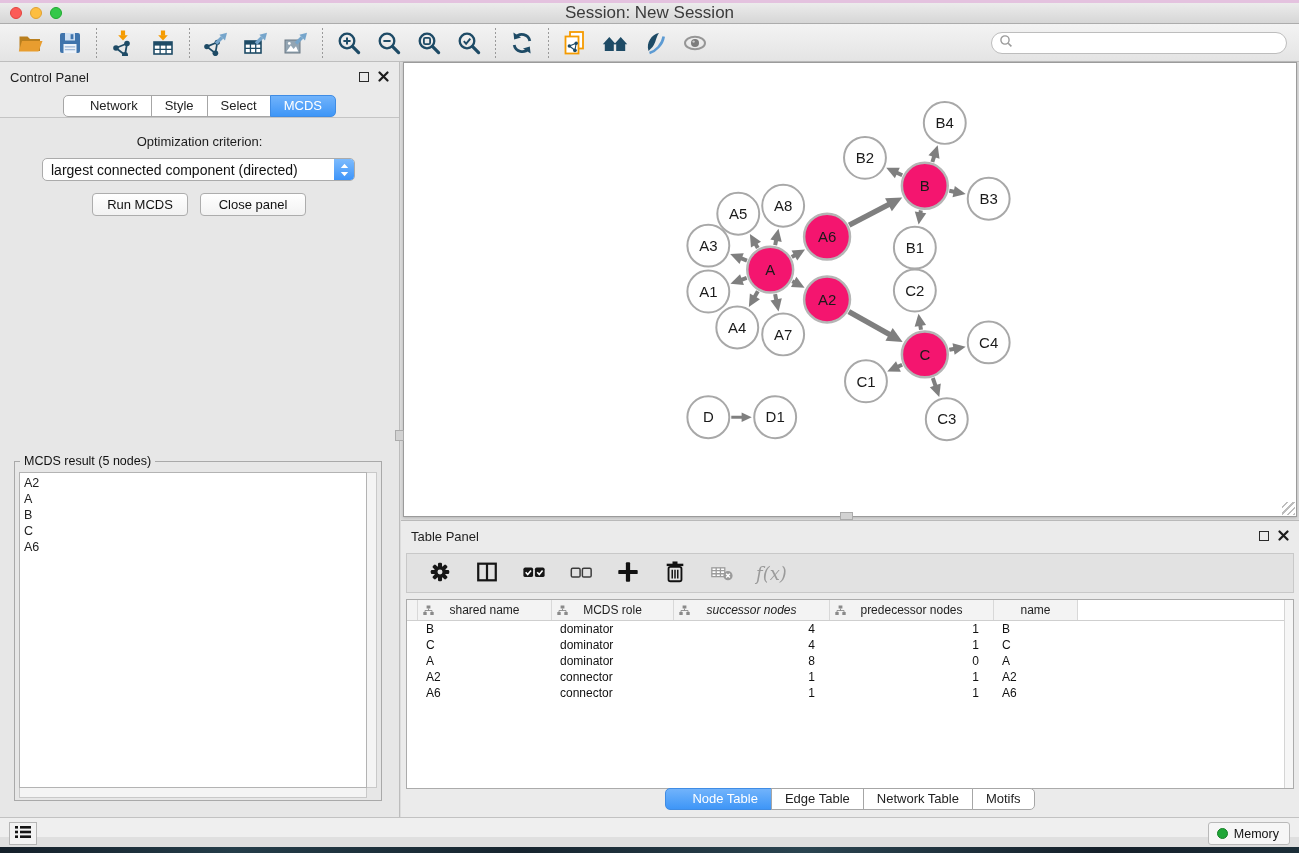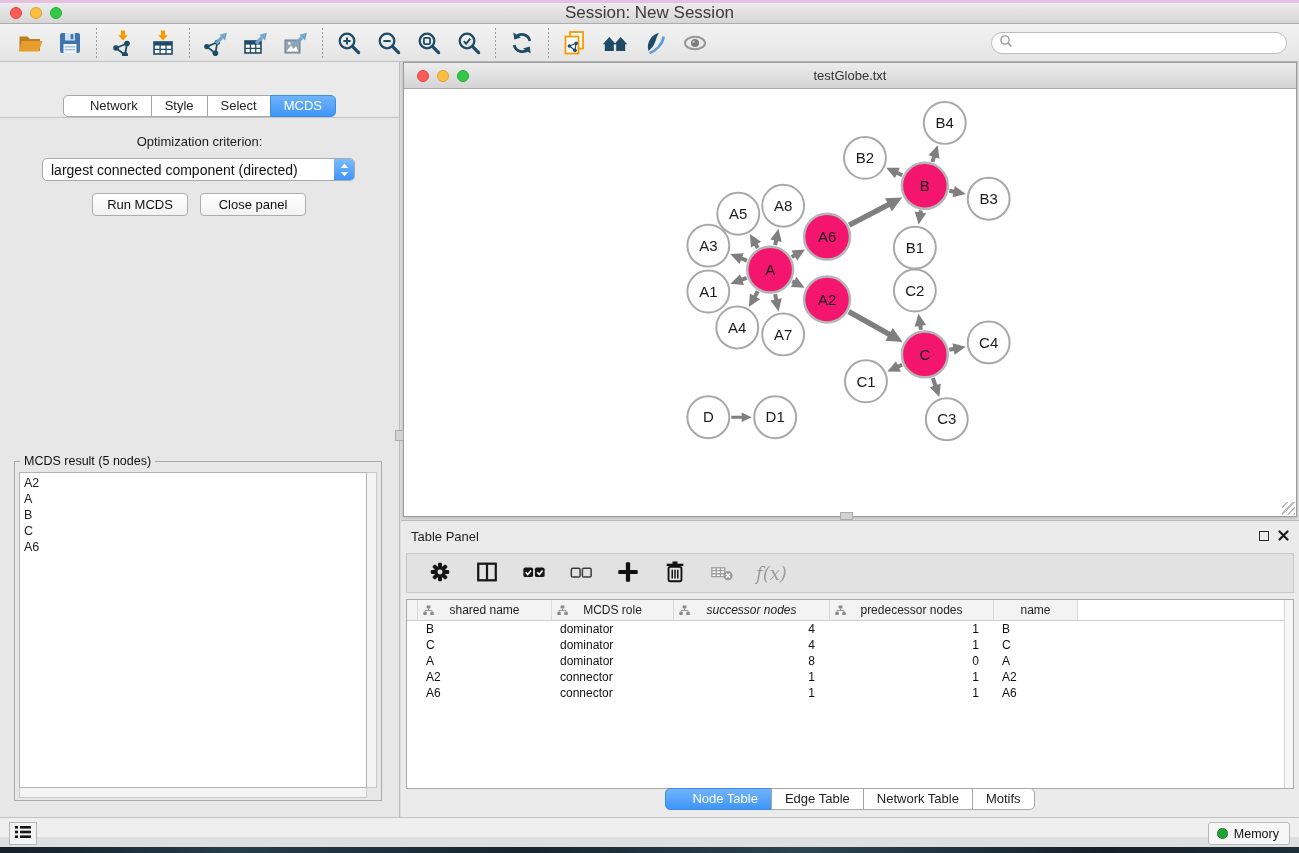--- a/index.html
+++ b/index.html
@@ -299,20 +299,31 @@
             <line x1="9.2" y1="9.2" x2="12.4" y2="12.4" stroke="#9A9A9A" stroke-width="1.6"></line>
           </svg>
       </span>
       <input placeholder="" style="">
     </div>
   </div>
 
   <div class="main">
 
     <section class="control-panel">
+      <div class="panel-header">
+        <span class="ph-title">Control Panel</span>
+        <span class="ph-icons">
+          <span class="float-ic"></span>
+          <span class="close-ic">
+            <svg width="11" height="11" viewBox="0 0 11 11">
+                <path d="M1.5 1.5 L9.5 9.5 M9.5 1.5 L1.5 9.5" stroke="#1C1C1C" stroke-width="2.2" stroke-linecap="round"></path>
+              </svg>
+          </span>
+        </span>
+      </div>
       <div class="cp-tabs" id="cp-tabs">
           <span class="tab-seg">Network</span>
           <span class="tab-seg">Style</span>
           <span class="tab-seg">Select</span>
           <span class="tab-seg sel">MCDS</span>
         </div>
       <div class="cp-content">
         <div class="opt-label">Optimization criterion:</div>
         <div class="dropdown">
           <span class="dd-value">largest connected component (directed)</span>
@@ -337,28 +348,20 @@
               <div class="result-item">C</div>
               <div class="result-item">A6</div>
             </div>
           <div class="result-scroll-v"></div>
           <div class="result-scroll-h"></div>
         </div>
       </div>
     </section>
 
     <section class="network-window">
-      <div class="net-titlebar">
-        <div class="traffic">
-          <span class="tl red"></span>
-          <span class="tl yel"></span>
-          <span class="tl grn"></span>
-        </div>
-        <div class="title">testGlobe.txt</div>
-      </div>
       <div class="net-canvas">
         <svg id="graph-svg" viewBox="0 0 892 427" preserveAspectRatio="xMidYMid meet">
             <g>
               <line x1="342.43930636296886" y1="188.36024612926911" x2="333.68176184393184" y2="191.46776192634675" stroke="#7F7F7F" stroke-width="4"></line>
               <polygon points="326.1470520188093,194.14136863848702 335.7993361862382,184.56204661909538 339.67849039021905,195.49420846667783" fill="#7F7F7F"></polygon>
             </g>
             <g>
               <line x1="342.68579754314777" y1="170.9751474360572" x2="333.37123225514244" y2="167.36950926005514" stroke="#7F7F7F" stroke-width="4"></line>
               <polygon points="325.9153503094411,164.48336141010623 339.4797037130472,163.51469390157638 335.2921721233777,174.3324838415558" fill="#7F7F7F"></polygon>
             </g>

